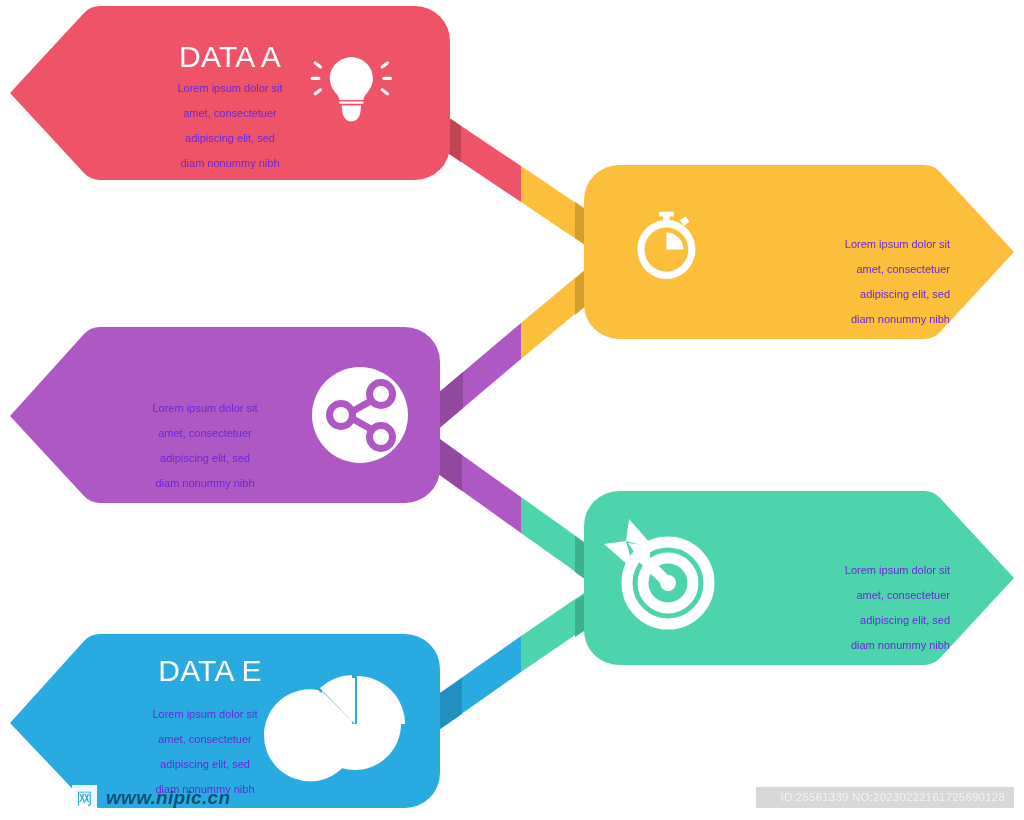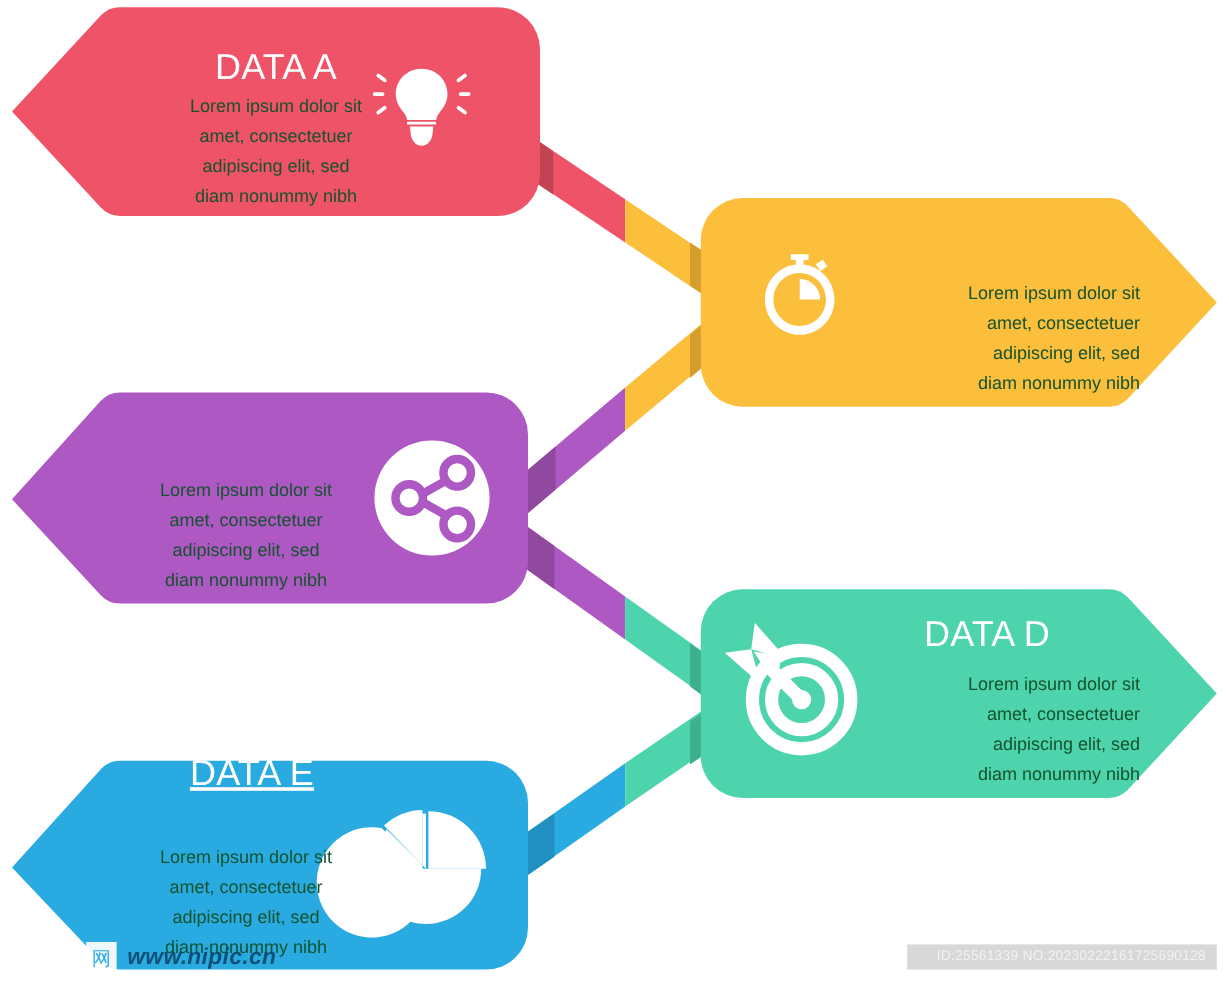--- a/index.html
+++ b/index.html
@@ -27,23 +27,23 @@
   .card-title {
     position: absolute;
     font-size: 30px;
     font-weight: 400;
     color: #ffffff;
     letter-spacing: 0.2px;
     white-space: nowrap;
   }
   .card-body {
     position: absolute;
-    font-size: 15px;
+    font-size: 11px;
     line-height: 25px;
-    color: #14532d;
+    color: #6d28d9;
     font-weight: 400;
     width: 250px;
   }
   .align-center { text-align: center; }
   .align-right  { text-align: right; }
 
   
   #watermark-left {
     position: absolute;
     left: 16px;
@@ -295,29 +295,28 @@
     <div>diam nonummy nibh</div>
   </div>
 
   <div class="card-body align-center" style="left:80px; top:396px;">
     <div>Lorem ipsum dolor sit</div>
     <div>amet, consectetuer</div>
     <div>adipiscing elit, sed</div>
     <div>diam nonummy nibh</div>
   </div>
 
-  <div class="card-title align-center" style="left:705px; top:512px; width:235px;">DATA D</div>
   <div class="card-body align-right" style="left:700px; top:558px;">
     <div>Lorem ipsum dolor sit</div>
     <div>amet, consectetuer</div>
     <div>adipiscing elit, sed</div>
     <div>diam nonummy nibh</div>
   </div>
 
-  <div class="card-title align-center" style="left:80px; top:628px; width:260px;text-decoration:underline;">DATA E</div>
+  <div class="card-title align-center" style="left:80px; top:654px; width:260px;">DATA E</div>
   <div class="card-body align-center" style="left:80px; top:702px;">
     <div>Lorem ipsum dolor sit</div>
     <div>amet, consectetuer</div>
     <div>adipiscing elit, sed</div>
     <div>diam nonummy nibh</div>
   </div>
 
   <div id="watermark-left">
     <span class="wm-logo">
       <span class="wm-glyph">昵</span>

